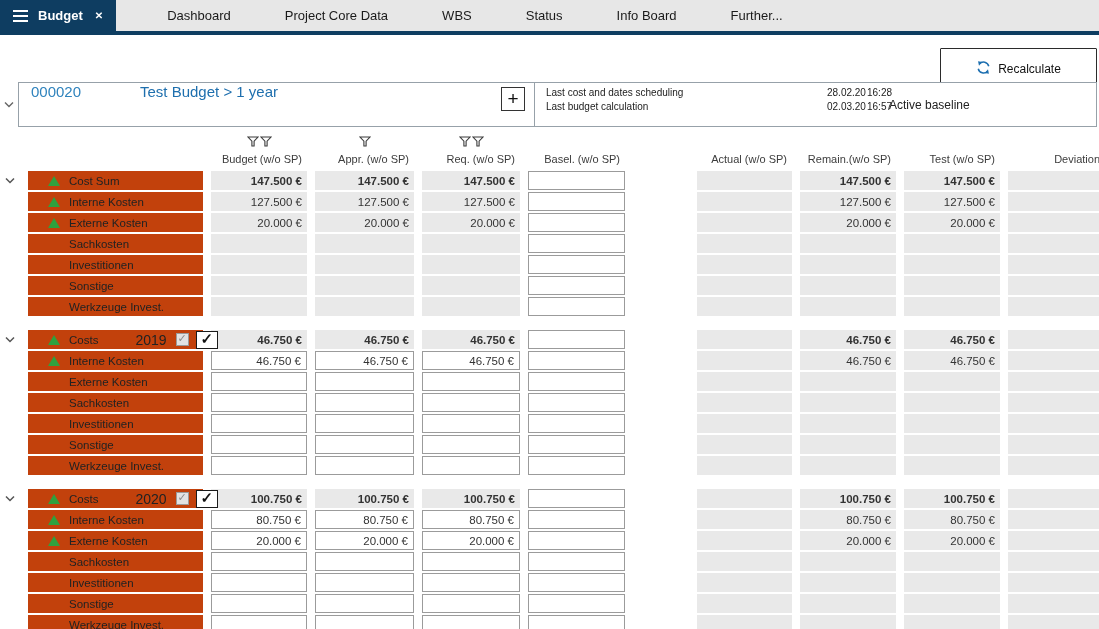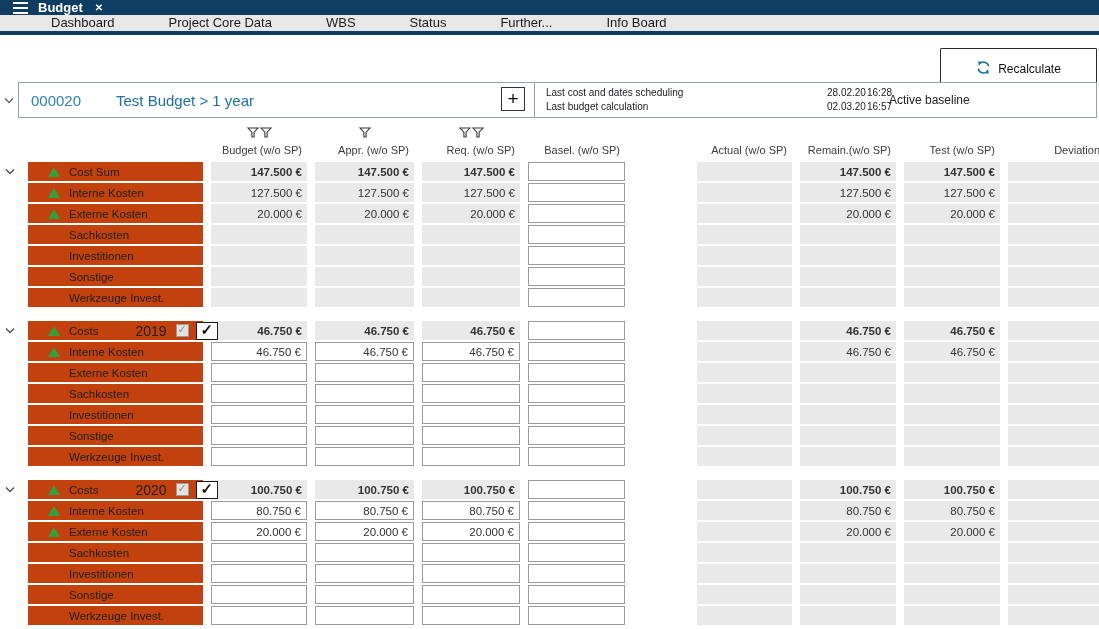--- a/index.html
+++ b/index.html
@@ -1,45 +1,45 @@
 <!DOCTYPE html>
 <html><head>
 <meta charset="utf-8">
 <style>
   * { box-sizing: border-box; margin: 0; padding: 0; }
   html, body { width: 1099px; height: 629px; overflow: hidden; background: #fff;
     font-family: "Liberation Sans", sans-serif; }
 
   
   .topnav { height: 35px; background: #e7e7e7; border-bottom: 4px solid #0e3d61;
-    display: flex; align-items: stretch; flex-direction: column; }
+    display: flex; align-items: stretch; }
   .tab-active { background: #0e3d61; color: #fff; display: flex; align-items: center;
     gap: 10px; padding: 0 13px; cursor: pointer; }
   .tab-active-label { font-size: 13px; font-weight: bold; }
   .hamburger { width: 15px; height: 12px; position: relative; display: inline-block; }
   .hamburger i { position: absolute; top: 0; left: 0; width: 15px; height: 2px;
     background: #fff; box-shadow: 0 5px 0 #fff, 0 10px 0 #fff; }
   .close-x { font-size: 10px; font-weight: bold; margin-left: 2px; }
   .tabstrip { display: flex; align-items: stretch; margin-left: 24px; }
   .tab { padding: 0 27px; font-size: 13px; color: #1a1a1a; display: flex;
     align-items: center; cursor: pointer; }
 
   
   .toolbar { height: 24px; margin: 13px 2px 0 0; display: flex; justify-content: flex-end; }
   .recalc { width: 157px; height: 41px; border: 1px solid #2b2b2b; background: #fff;
     display: flex; align-items: center; justify-content: center; gap: 7px;
     font-size: 12px; color: #111; font-family: inherit; cursor: pointer; border-radius: 1px; }
 
   
   .projrow { display: flex; align-items: center; margin: 10px 2px 0 0; }
   .proj-chev { width: 18px; display: flex; justify-content: center; cursor: pointer; }
-  .projbox { flex: 1; border: 1px solid #97a1a9; height: 36px; display: flex;
-    align-items: center; position: relative; background: #fff; }
+  .projbox { flex: 1; border: 1px solid #97a1a9; height: 45px; display: flex;
+    position: relative; background: #fff; }
   .pid { color: #2f83bd; font-size: 15px; margin-left: 12px; width: 85px; cursor: pointer; }
-  .ptitle { color: #1e6fae; font-size: 15px; cursor: pointer; }
+  .ptitle { color: #1e6fae; font-size: 15px; cursor: pointer; margin-left: 24px; }
   .addbtn { position: absolute; left: 482px; top: 4px; width: 24px; height: 24px;
     border: 1px solid #333; background: #fff; display: flex; align-items: center;
     justify-content: center; font-size: 19px; color: #111; cursor: pointer; font-family: inherit; }
   .vdiv { position: absolute; left: 515px; top: 0; bottom: 0; width: 1px; background: #97a1a9; }
   .meta { position: absolute; left: 527px; top: 2px; }
   .mrow { display: flex; height: 14px; align-items: center; font-size: 10px; color: #222; }
   .mlabel { flex: 0 0 281px; }
   .mdate  { flex: 0 0 40px; }
   .baseline { position: absolute; left: 870px; top: 50%; transform: translateY(-50%);
     font-size: 12px; color: #222; }
@@ -86,22 +86,22 @@
         <i></i>
       </span>
     <span class="tab-active-label">Budget</span>
     <span class="close-x">✕</span>
   </div>
   <div class="tabstrip">
       <div class="tab">Dashboard</div>
       <div class="tab">Project Core Data</div>
       <div class="tab">WBS</div>
       <div class="tab">Status</div>
+      <div class="tab">Info Board</div>
       <div class="tab">Further...</div>
-      <div class="tab">Info Board</div>
     </div>
 </div>
 
 <div class="toolbar">
   <button class="recalc">
     <span>
       <svg width="15" height="15" viewBox="0 0 16 15">
         <path d="M13.6 6.2 A5.8 5.8 0 0 0 3.6 3.6" fill="none" stroke="#1d6fb0" stroke-width="1.6"></path>
         <polygon points="2.2,0.8 6.6,1.6 3.2,5.6" fill="#1d6fb0"></polygon>
         <path d="M2.4 8.8 A5.8 5.8 0 0 0 12.4 11.4" fill="none" stroke="#1d6fb0" stroke-width="1.6"></path>

